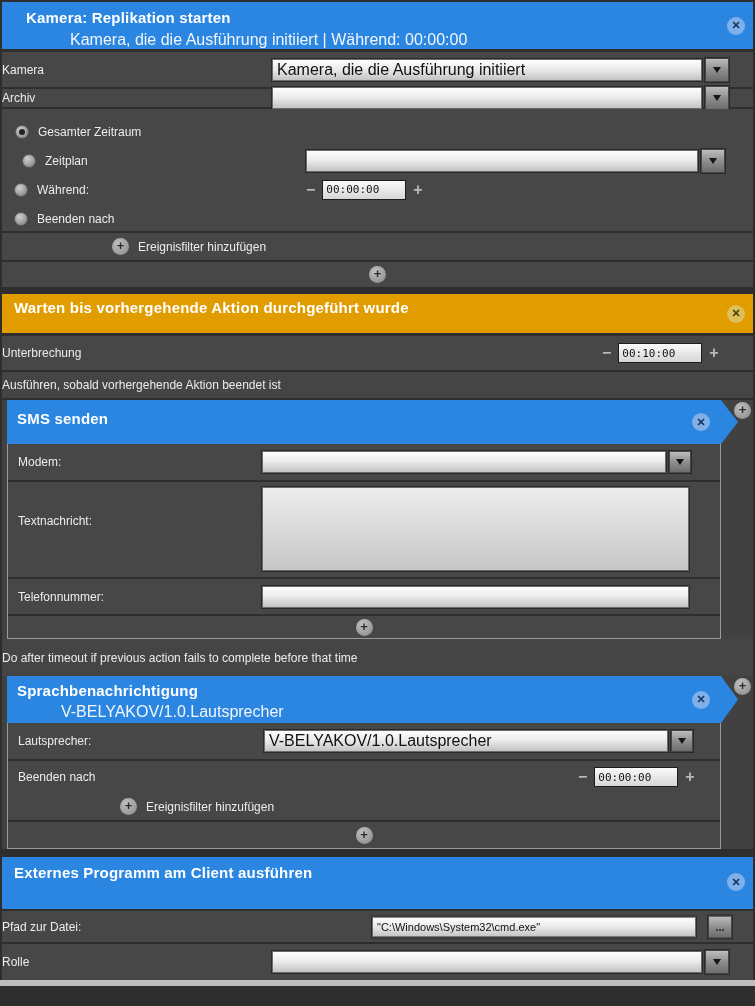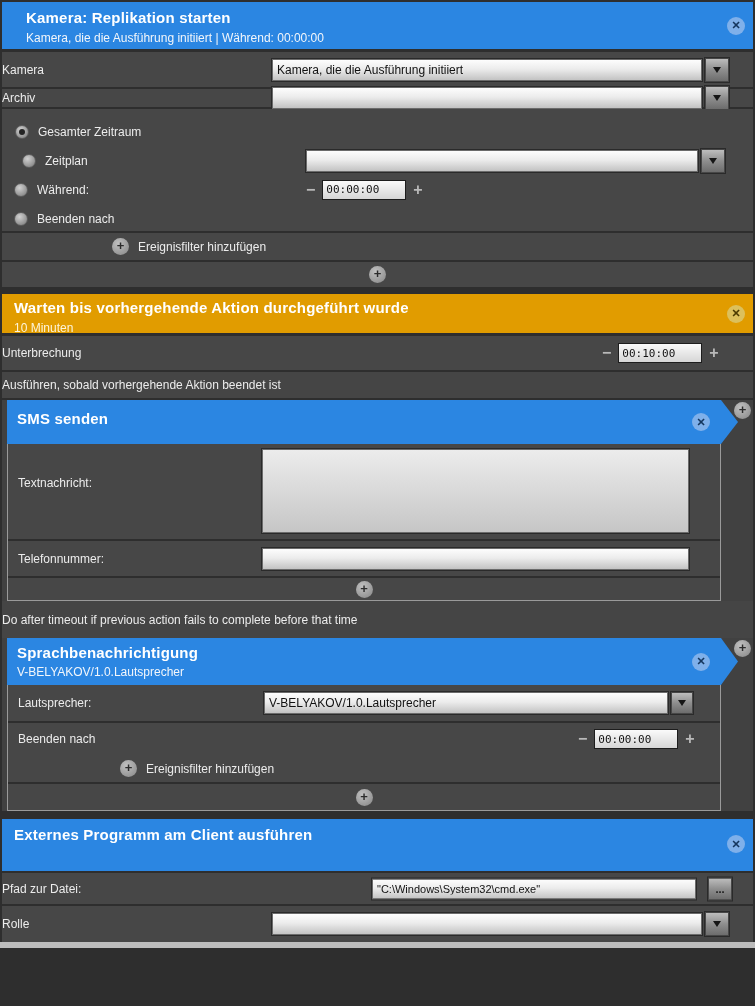--- a/index.html
+++ b/index.html
@@ -6,39 +6,39 @@
   body{width:755px;height:1006px;overflow:hidden;background:#2e2e2e;
        font-family:"Liberation Sans","DejaVu Sans",sans-serif;font-size:12px;color:#ececec;}
   *{box-sizing:border-box;}
   .app{width:755px;height:1006px;padding:0 2px;background:#2e2e2e;}
 
   
   .hd{position:relative;padding:7px 12px 0;}
   .hd.blue{background:#2b86e2;}
   .hd.orange{background:#e19c00;}
   .hd-title{font-size:15px;font-weight:bold;color:#ffffff;letter-spacing:.2px;}
-  .hd-sub{font-size:12px;color:#f2f6fb;margin-top:5px;}
+  .hd-sub{font-size:16px;color:#f2f6fb;margin-top:5px;margin-left:44px;}
   .hd.orange .hd-sub{color:#fdf4d9;}
   .xbtn{position:absolute;top:50%;transform:translateY(-50%);right:8px;width:18px;height:18px;
         border:none;border-radius:50%;font-size:11px;font-weight:bold;line-height:17px;
         text-align:center;padding:0;cursor:pointer;display:block;}
   .xbtn.xblue{background:#7fb0ea;color:#14365e;}
   .xbtn.xorange{background:#dcc05c;color:#4c3b00;}
 
   
   .block{background:#414141;}
   .row{position:relative;background:#474747;border-bottom:2px solid #2e2e2e;
        display:flex;align-items:center;}
   .lbl{color:#ececec;}
   .note-row{background:#454545;}
 
   
   .field{height:22px;border:1px solid #6b6b6b;outline:1px solid #2a2a2a;
          background:linear-gradient(180deg,#fdfdfd 0%,#ececec 45%,#c3c3c3 100%);
-         font-family:"Liberation Sans",sans-serif;font-size:12px;color:#111;padding:0 4px;}
+         font-family:"Liberation Sans",sans-serif;font-size:16px;color:#111;padding:0 4px;}
   .abs{position:absolute;top:50%;transform:translateY(-50%);}
   .arrowbtn{width:24px;height:24px;margin-left:3px;border:1px solid #474747;outline:1px solid #2a2a2a;
             background:linear-gradient(180deg,#bdbdbd 0%,#8e8e8e 50%,#6d6d6d 100%);
             display:inline-flex;align-items:center;justify-content:center;padding:0;cursor:pointer;}
   .tri{width:0;height:0;border-left:4px solid transparent;border-right:4px solid transparent;
        border-top:6px solid #161616;display:block;}
   .drop{display:flex;align-items:center;}
   .spin{display:flex;align-items:center;gap:7px;}
   .sign{color:#b9b9b9;font-size:16px;font-weight:bold;line-height:1;}
   .time{width:84px;height:20px;border:1px solid #1d1d1d;
@@ -135,21 +135,20 @@
     </div>
 
     <div class="plusrow" style="height:25px;">
       <span class="pluscircle">+</span>
     </div>
   </section>
 
   <section class="block" style="margin-top:7px;">
     <header class="hd orange" style="height:42px;border-bottom:3px solid #2e2e2e;padding-top:5px;">
       <div class="hd-title">Warten bis vorhergehende Aktion durchgeführt wurde</div>
-      <div class="hd-sub">10 Minuten</div>
       <button class="xbtn xorange">✕</button>
     </header>
 
     <div class="row" style="height:36px;">
       <span class="lbl">Unterbrechung</span>
       <div class="spin abs" style="left:600px;">
         <span class="sign">−</span>
         <input class="time" value="00:10:00" style="">
         <span class="sign">+</span>
       </div>
@@ -159,20 +158,29 @@
       <span class="lbl">Ausführen, sobald vorhergehende Aktion beendet ist</span>
     </div>
 
     <div class="nested">
       <header class="nhd" style="height:44px;">
         <div class="hd-title" style="margin-top:4px;">SMS senden</div>
         <button class="xbtn xblue">✕</button>
       </header>
       <span class="pluscircle outplus">+</span>
       <div class="ncontent">
+        <div class="row" style="height:38px;">
+          <span class="lbl">Modem:</span>
+          <div class="drop abs" style="left:254px;">
+            <input class="field" style="width: 404px;" value="">
+            <button class="arrowbtn" style="width:22px;height:22px;">
+                <span class="tri"></span>
+              </button>
+          </div>
+        </div>
         <div class="row" style="height:97px;align-items:flex-start;">
           <span class="lbl" style="padding-top:32px;">Textnachricht:</span>
           <textarea class="field" style="position: absolute; left: 254px; top: 5px; width: 427px; height: 84px; background: linear-gradient(rgb(236, 236, 236), rgb(198, 198, 198));"></textarea>
         </div>
         <div class="row" style="height:37px;">
           <span class="lbl">Telefonnummer:</span>
           <input class="field abs" style="left: 254px; width: 427px;" value="">
         </div>
         <div class="row plusrow" style="height:22px;">
           <span class="pluscircle">+</span>

